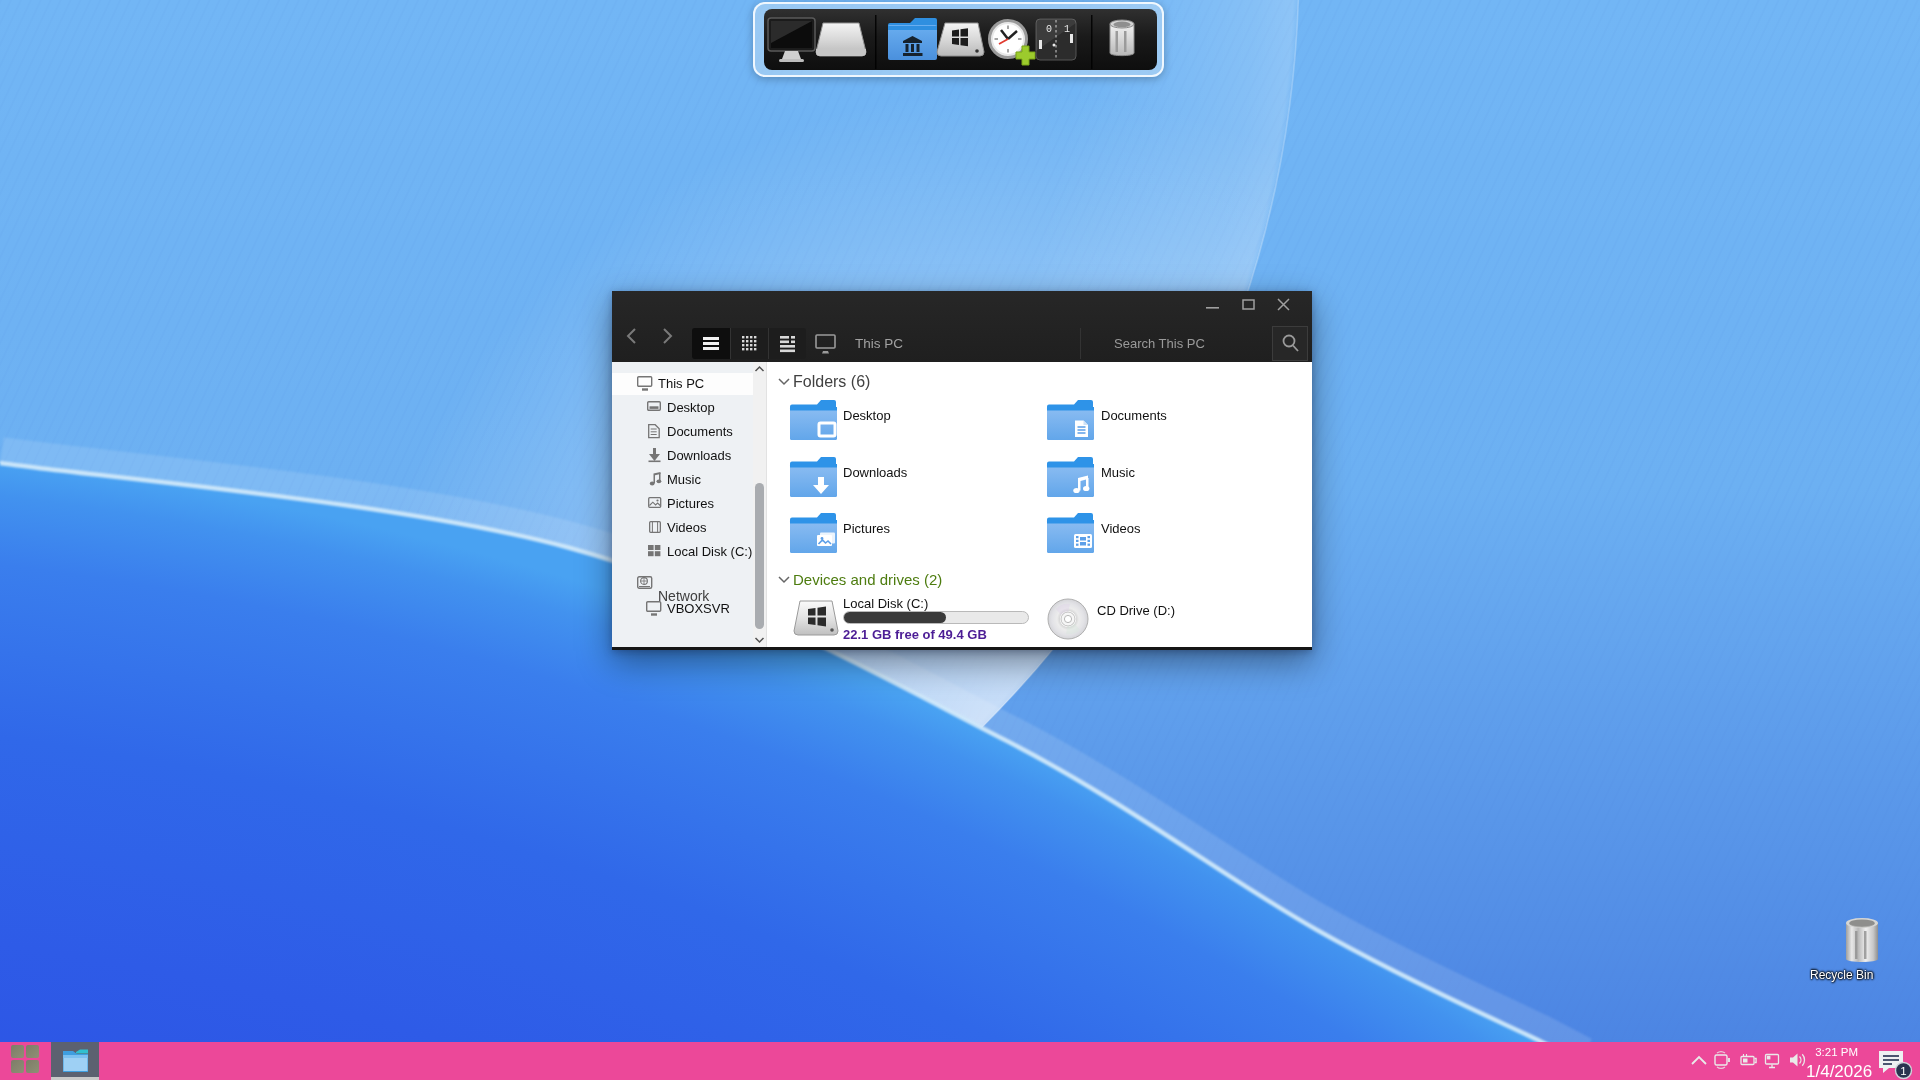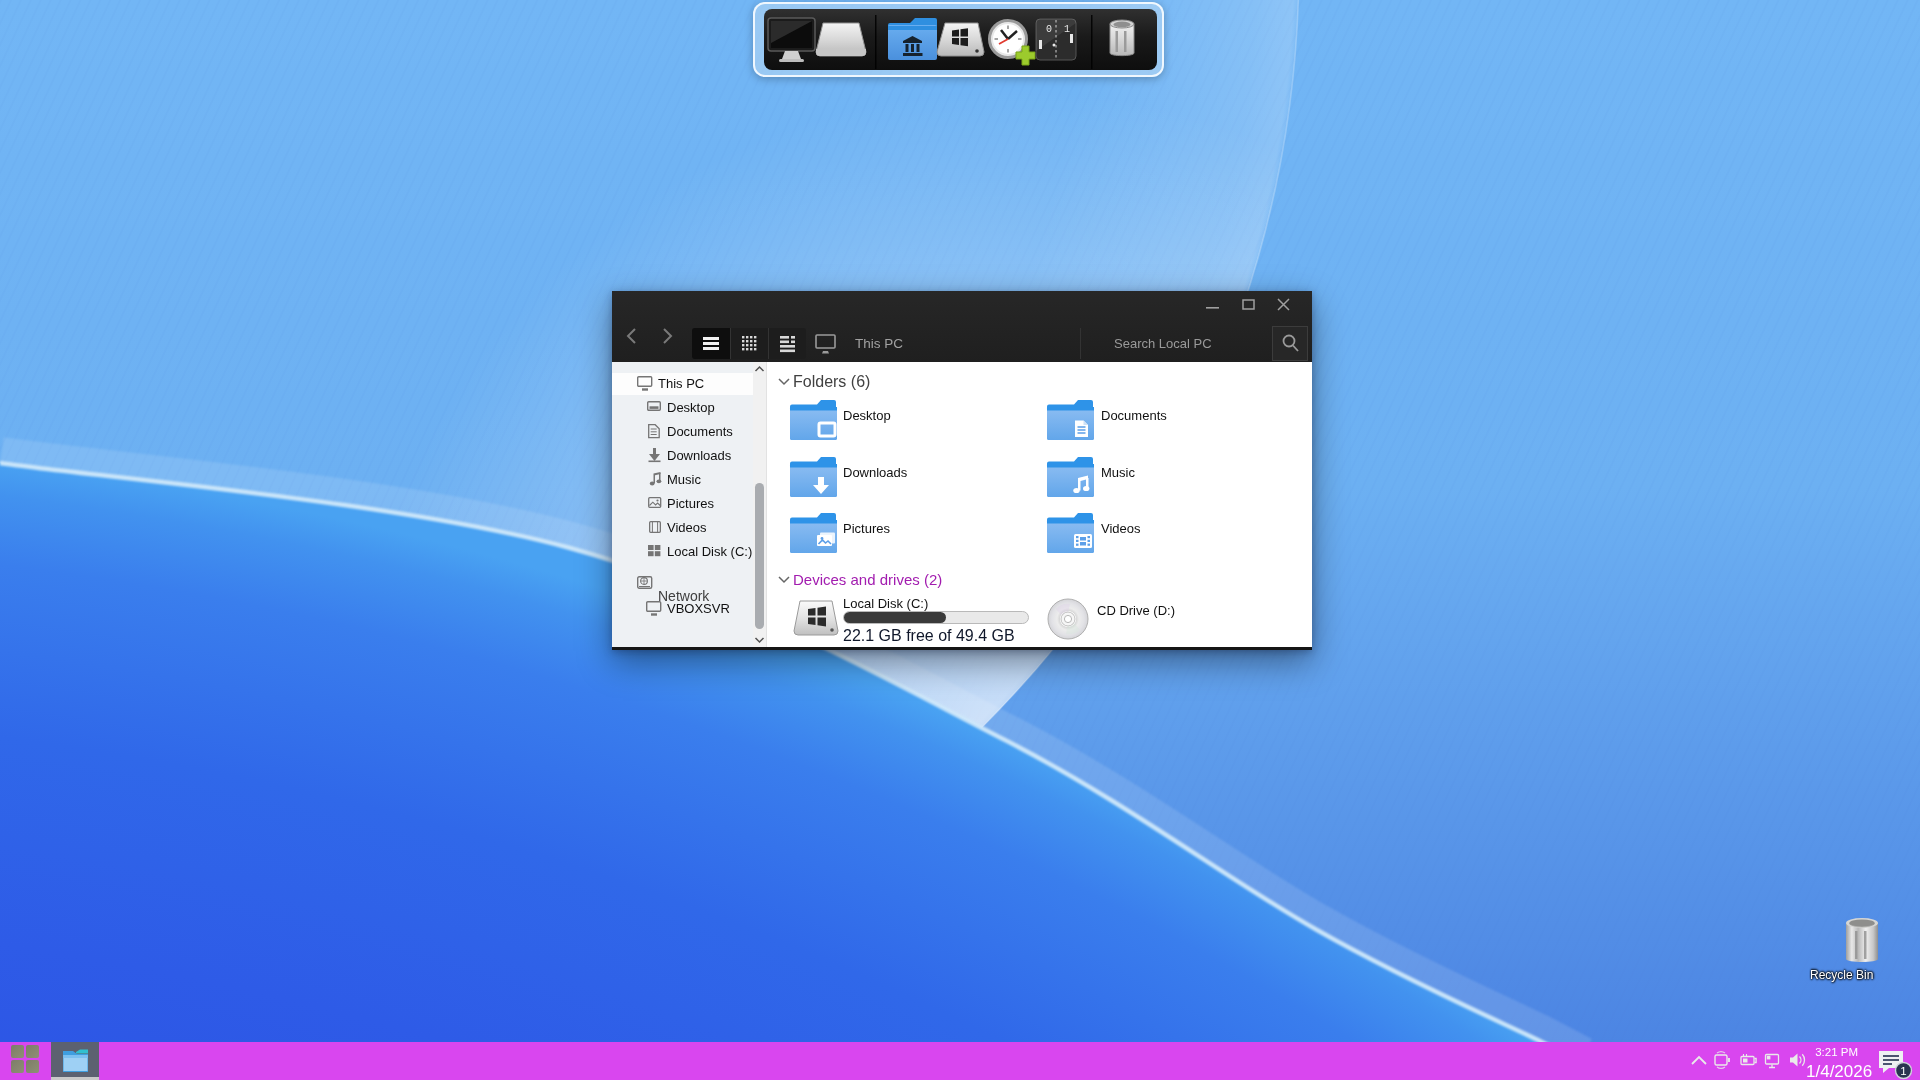--- a/index.html
+++ b/index.html
@@ -215,21 +215,21 @@
       </svg>
     </div>
 
     <svg class="abs" style="left:203px;top:43px" width="22" height="20">
       <rect x="1" y="1" width="19" height="13" rx="1" fill="none" stroke="#9a9a9a" stroke-width="1.6"></rect>
       <path d="M8 17 h5 l1 2.5 h-7 z" fill="#9a9a9a"></path>
     </svg>
     <div class="abs" style="left:243px;top:45px;color:#a2a2a2;font-size:13.5px;">This PC</div>
 
     <div class="abs" style="left:468px;top:37px;width:1px;height:31px;background:#333;"></div>
-    <div class="abs" style="left:502px;top:45px;color:#9a9a9a;font-size:13px;">Search Local PC</div>
+    <div class="abs" style="left:502px;top:45px;color:#9a9a9a;font-size:13px;">Search This PC</div>
     <div class="abs" style="left:660px;top:35px;width:36px;height:35px;background:#272727;border:1px solid #3c3c3c;box-sizing:border-box;">
       <svg width="34" height="33">
             <circle cx="16" cy="14" r="5.5" fill="none" stroke="#9a9a9a" stroke-width="1.8"></circle>
       <line x1="20" y1="18.5" x2="25" y2="24" stroke="#9a9a9a" stroke-width="1.8"></line>
           </svg>
     </div>
   </div>
 
   <div class="abs" style="left:0;top:356px;width:700px;height:3px;background:#151515;"></div>
   <div class="abs" style="left:0;top:71px;width:700px;height:285px;background:#fff;">
@@ -327,21 +327,21 @@
     <div class="abs" style="left:231px;top:46px;font-size:13px;color:#111;">Desktop</div>
     <div class="abs" style="left:489px;top:46px;font-size:13px;color:#111;">Documents</div>
     <div class="abs" style="left:231px;top:103px;font-size:13px;color:#111;">Downloads</div>
     <div class="abs" style="left:489px;top:103px;font-size:13px;color:#111;">Music</div>
     <div class="abs" style="left:231px;top:159px;font-size:13px;color:#111;">Pictures</div>
     <div class="abs" style="left:489px;top:159px;font-size:13px;color:#111;">Videos</div>
 
     <svg class="abs" style="left:161px;top:210px" width="24" height="16">
       <path d="M6 5 L11 10 L16 5" fill="none" stroke="#666" stroke-width="1.5"></path>
     </svg>
-    <div class="abs" style="left:181px;top:209px;font-size:15px;color:#a21caf;">Devices and drives (2)</div>
+    <div class="abs" style="left:181px;top:209px;font-size:15px;color:#4d7c0f;">Devices and drives (2)</div>
   </div>
 </div>
 
 <svg class="abs" style="left:612px;top:291px" width="699" height="358" viewBox="0 0 699 358">
   <defs>
     <linearGradient id="fbody" x1="0" y1="0" x2="0" y2="1">
       <stop offset="0" stop-color="#8cbdf2"></stop>
       <stop offset="1" stop-color="#62a6ea"></stop>
     </linearGradient>
     <linearGradient id="hd" x1="0" y1="0" x2="0" y2="1">
@@ -439,21 +439,21 @@
       <circle cx="20" cy="20" r="7" fill="#f6f6f6" stroke="#c0c0c0" stroke-width="1"></circle>
       <circle cx="20" cy="20" r="3.6" fill="#fff" stroke="#b8b8b8" stroke-width="1"></circle>
     </g>
   </g>
 </svg>
 
 <div class="abs" style="left:843px;top:596px;font-size:13px;color:#111;">Local Disk (C:)</div>
 <div class="abs" style="left:843px;top:611px;width:186px;height:13px;border:1px solid #b9b9b9;border-radius:7px;background:#e9e9e9;box-sizing:border-box;">
   <div class="abs" style="left:0px;top:0px;width:102px;height:11px;border-radius:6px;background:#3a3a3a;"></div>
 </div>
-<div class="abs" style="left:843px;top:627px;font-size:16px;color:#0f172a;">22.1 GB free of 49.4 GB</div>
+<div class="abs" style="left:843px;top:627px;font-size:13px;color:#4c1d95;font-weight:bold;">22.1 GB free of 49.4 GB</div>
 <div class="abs" style="left:1097px;top:603px;font-size:13px;color:#111;">CD Drive (D:)</div>
 
 <svg class="abs" style="left:1842px;top:915px" width="40" height="52" viewBox="0 0 40 52">
   <defs>
     <linearGradient id="bin" x1="0" y1="0" x2="1" y2="0">
       <stop offset="0" stop-color="#9e9e9e"></stop>
       <stop offset="0.18" stop-color="#e8e8e8"></stop>
       <stop offset="0.38" stop-color="#b8b8b8"></stop>
       <stop offset="0.62" stop-color="#efefef"></stop>
       <stop offset="0.85" stop-color="#c8c8c8"></stop>
@@ -463,21 +463,21 @@
   <path d="M4 8 v36 c0 4 32 4 32 0 v-36 z" fill="url(#bin)"></path>
   <ellipse cx="20" cy="8" rx="16" ry="5" fill="#d6d6d4"></ellipse>
   <ellipse cx="20" cy="8.3" rx="12.8" ry="3.8" fill="#8e8e8c"></ellipse>
   <path d="M8 9 a12.8 3.8 0 0 0 24 0 a12.8 5.2 0 0 1 -24 0 z" fill="#b4b4b2" opacity="0.7"></path>
   <rect x="13" y="16" width="2.5" height="28" fill="#8f8f8f" opacity="0.8"></rect>
   <rect x="22" y="16" width="2.5" height="28" fill="#8f8f8f" opacity="0.8"></rect>
 </svg>
 <div class="abs" style="left:1810px;top:968px;width:104px;text-align:left;font-size:12px;color:#fff;
      text-shadow:0 1px 2px #000, 1px 0 2px #000, 0 -1px 2px #000;">Recycle Bin</div>
 
-<div class="abs" style="left:0;top:1042px;width:1920px;height:38px;background:#d946ef;">
+<div class="abs" style="left:0;top:1042px;width:1920px;height:38px;background:#ec4899;">
   <svg class="abs" style="left:11px;top:3px" width="28" height="28">
     <defs>
       <linearGradient id="st" x1="0" y1="0" x2="1" y2="1">
         <stop offset="0" stop-color="#7d7d68"></stop>
         <stop offset="1" stop-color="#8f8f75"></stop>
       </linearGradient>
     </defs>
     <rect x="0" y="0" width="13" height="13" rx="2" fill="url(#st)"></rect>
     <rect x="15" y="0" width="13" height="13" rx="2" fill="url(#st)"></rect>
     <rect x="0" y="15" width="13" height="13" rx="2" fill="url(#st)"></rect>

